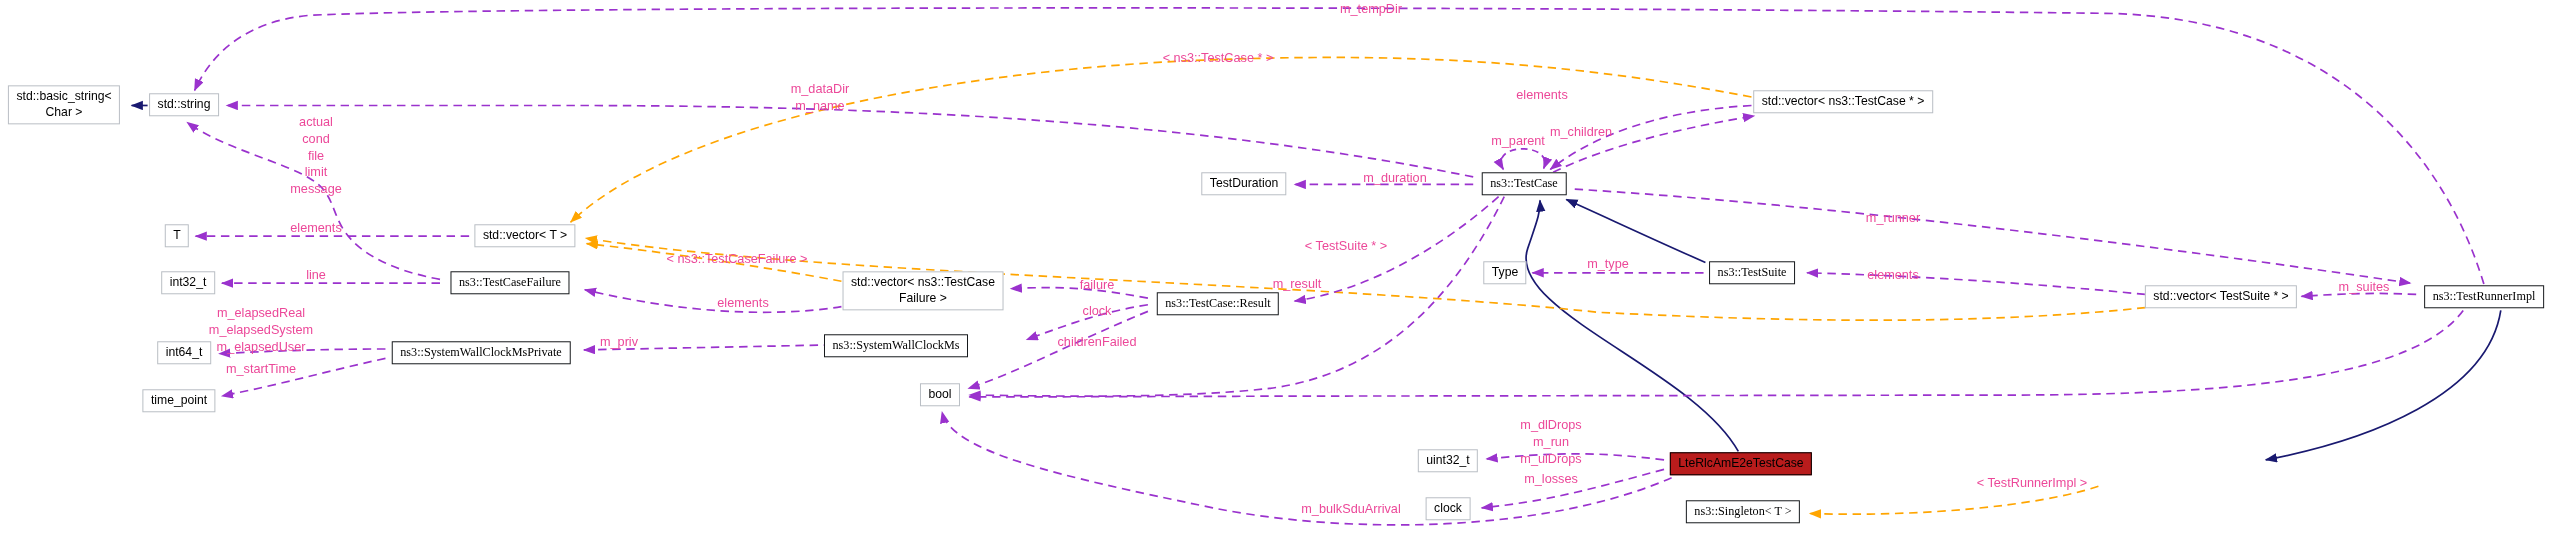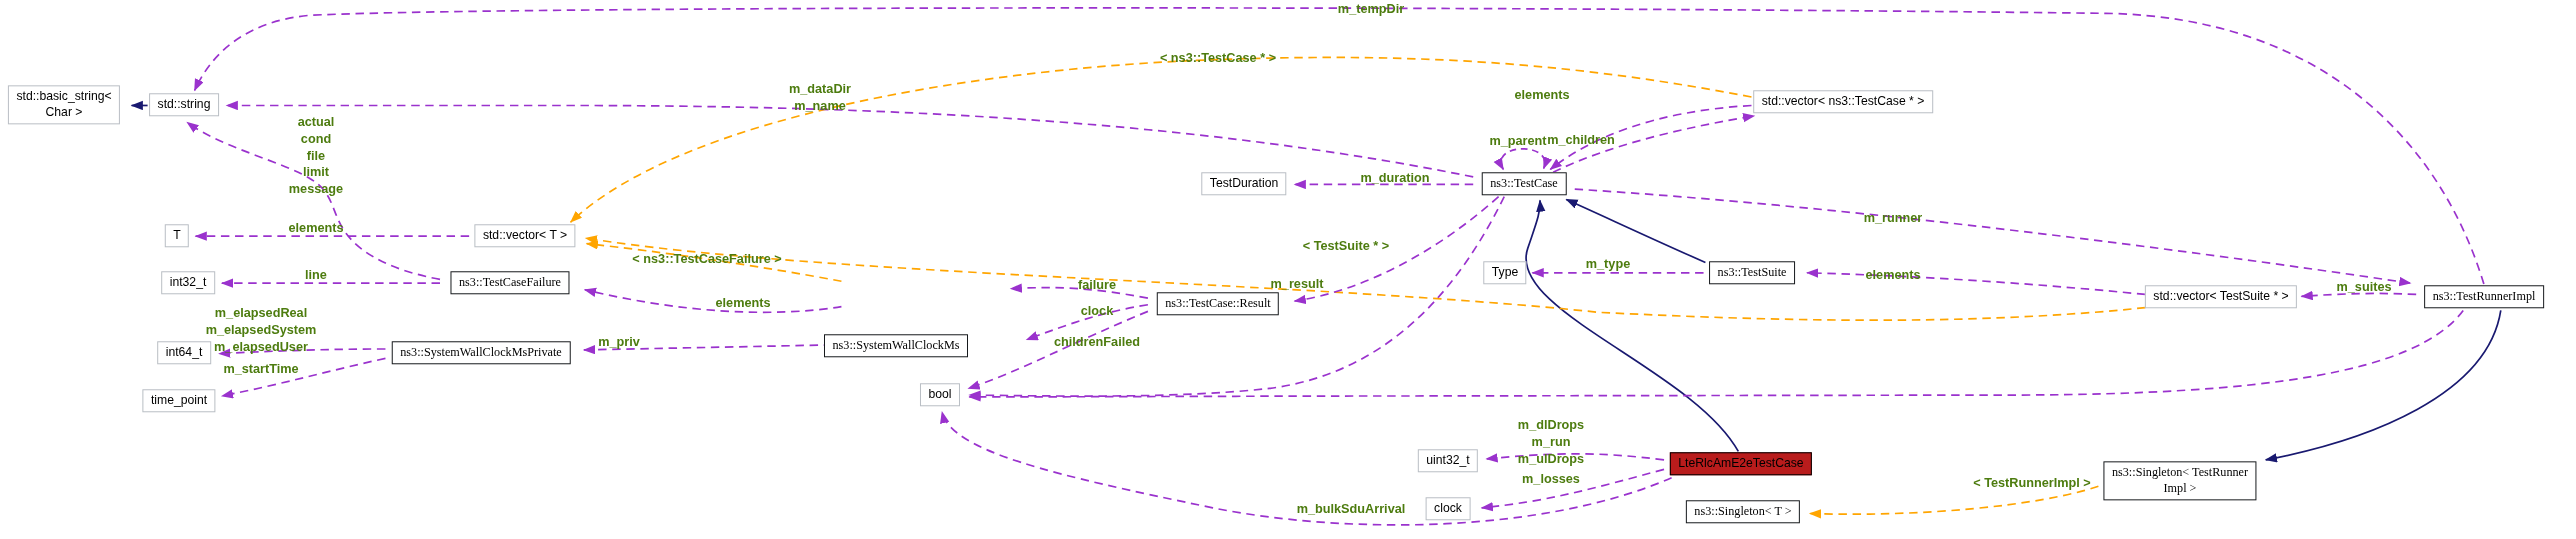--- a/index.html
+++ b/index.html
@@ -4,23 +4,23 @@
 <style>
   html,body{margin:0;padding:0;background:#ffffff;}
   .canvas{position:relative;width:2576px;height:540px;overflow:hidden;
           font-family:"Liberation Sans","DejaVu Sans",sans-serif;}
   svg.edges{position:absolute;left:0;top:0;}
   .node{position:absolute;transform:translate(-50%,-50%);background:#ffffff;
         border:0.9px solid #b9bec4;color:#000;font-size:12.2px;line-height:1.3;
         padding:2.8px 7.5px;white-space:pre-line;text-align:center;z-index:2;}
   .node.bold{border:1.9px solid #16191c;font-family:Liberation Serif, serif;}
   .node.main{background:#b91c1c;border:1.9px solid #000;font-weight:normal;}
-  .elabel{position:absolute;transform:translate(-50%,-50%);color:#4d7c0f;
+  .elabel{position:absolute;transform:translate(-50%,-50%);color:#ec4899;
           font-size:12.7px;line-height:1.32;white-space:pre-line;text-align:center;
-          z-index:3;pointer-events:none;font-weight:bold;}
+          z-index:3;pointer-events:none;}
 </style>
 </head>
 <body>
 
 <div class="canvas">
 
 <svg class="edges" width="2576" height="540" viewBox="0 0 2740 574">
   <defs>
     <marker id="mP" markerUnits="userSpaceOnUse" markerWidth="14" markerHeight="12" refX="12" refY="5" orient="auto-start-reverse">
       <path d="M0,0 L13,5 L0,10 z" fill="#9a32cd"></path>
@@ -74,61 +74,61 @@
 <div class="node plain" style="left:64px;top:105px"><span>std::basic_string&lt;
 Char &gt;</span></div>
 <div class="node plain" style="left:184px;top:105px"><span>std::string</span></div>
 <div class="node plain" style="left:177px;top:236px"><span>T</span></div>
 <div class="node plain" style="left:188px;top:283px"><span>int32_t</span></div>
 <div class="node plain" style="left:184px;top:353px"><span>int64_t</span></div>
 <div class="node plain" style="left:179px;top:401px"><span>time_point</span></div>
 <div class="node plain" style="left:525px;top:236px"><span>std::vector&lt; T &gt;</span></div>
 <div class="node bold" style="left:510px;top:283px"><span>ns3::TestCaseFailure</span></div>
 <div class="node bold" style="left:481px;top:353px"><span>ns3::SystemWallClockMsPrivate</span></div>
+<div class="node plain" style="left:923px;top:291px"><span>std::vector&lt; ns3::TestCase
+Failure &gt;</span></div>
 <div class="node bold" style="left:896px;top:346px"><span>ns3::SystemWallClockMs</span></div>
 <div class="node plain" style="left:940px;top:395px"><span>bool</span></div>
 <div class="node bold" style="left:1218px;top:304px"><span>ns3::TestCase::Result</span></div>
 <div class="node plain" style="left:1244px;top:184px"><span>TestDuration</span></div>
 <div class="node bold" style="left:1524px;top:184px"><span>ns3::TestCase</span></div>
 <div class="node plain" style="left:1843px;top:102px"><span>std::vector&lt; ns3::TestCase * &gt;</span></div>
 <div class="node plain" style="left:1505px;top:273px"><span>Type</span></div>
 <div class="node bold" style="left:1752px;top:273px"><span>ns3::TestSuite</span></div>
 <div class="node plain" style="left:2221px;top:297px"><span>std::vector&lt; TestSuite * &gt;</span></div>
 <div class="node bold" style="left:2484px;top:297px"><span>ns3::TestRunnerImpl</span></div>
 <div class="node plain" style="left:1448px;top:461px"><span>uint32_t</span></div>
 <div class="node plain" style="left:1448px;top:509px"><span>clock</span></div>
 <div class="node main" style="left:1741px;top:464px"><span>LteRlcAmE2eTestCase</span></div>
 <div class="node bold" style="left:1743px;top:512px"><span>ns3::Singleton&lt; T &gt;</span></div>
-<div class="node bold" style="left:2180px;top:481px"><span>ns3::Singleton&lt; TestRunner
-Impl &gt;</span></div>
 
 <div class="elabel" style="left:1371px;top:8.5px"><span>m_tempDir</span></div>
 <div class="elabel" style="left:820px;top:98px"><span>m_dataDir
 m_name</span></div>
 <div class="elabel" style="left:316px;top:156px"><span>actual
 cond
 file
 limit
 message</span></div>
 <div class="elabel" style="left:316px;top:228px"><span>elements</span></div>
 <div class="elabel" style="left:316px;top:275px"><span>line</span></div>
 <div class="elabel" style="left:261px;top:330px"><span>m_elapsedReal
 m_elapsedSystem
 m_elapsedUser</span></div>
 <div class="elabel" style="left:261px;top:369px"><span>m_startTime</span></div>
 <div class="elabel" style="left:619px;top:342px"><span>m_priv</span></div>
 <div class="elabel" style="left:743px;top:303px"><span>elements</span></div>
-<div class="elabel" style="left:707px;top:259px"><span>&lt; ns3::TestCaseFailure &gt;</span></div>
+<div class="elabel" style="left:737px;top:259px"><span>&lt; ns3::TestCaseFailure &gt;</span></div>
 <div class="elabel" style="left:1097px;top:285px"><span>failure</span></div>
 <div class="elabel" style="left:1097px;top:311px"><span>clock</span></div>
 <div class="elabel" style="left:1097px;top:342px"><span>childrenFailed</span></div>
 <div class="elabel" style="left:1297px;top:284px"><span>m_result</span></div>
 <div class="elabel" style="left:1395px;top:178px"><span>m_duration</span></div>
 <div class="elabel" style="left:1518px;top:141px"><span>m_parent</span></div>
-<div class="elabel" style="left:1581px;top:140px"><span>m_children</span></div>
+<div class="elabel" style="left:1581px;top:132px"><span>m_children</span></div>
 <div class="elabel" style="left:1542px;top:95px"><span>elements</span></div>
 <div class="elabel" style="left:1218px;top:58px"><span>&lt; ns3::TestCase * &gt;</span></div>
 <div class="elabel" style="left:1346px;top:246px"><span>&lt; TestSuite * &gt;</span></div>
 <div class="elabel" style="left:1608px;top:264px"><span>m_type</span></div>
 <div class="elabel" style="left:1893px;top:275px"><span>elements</span></div>
 <div class="elabel" style="left:2364px;top:287px"><span>m_suites</span></div>
 <div class="elabel" style="left:1893px;top:218px"><span>m_runner</span></div>
 <div class="elabel" style="left:1551px;top:442px"><span>m_dlDrops
 m_run
 m_ulDrops</span></div>

